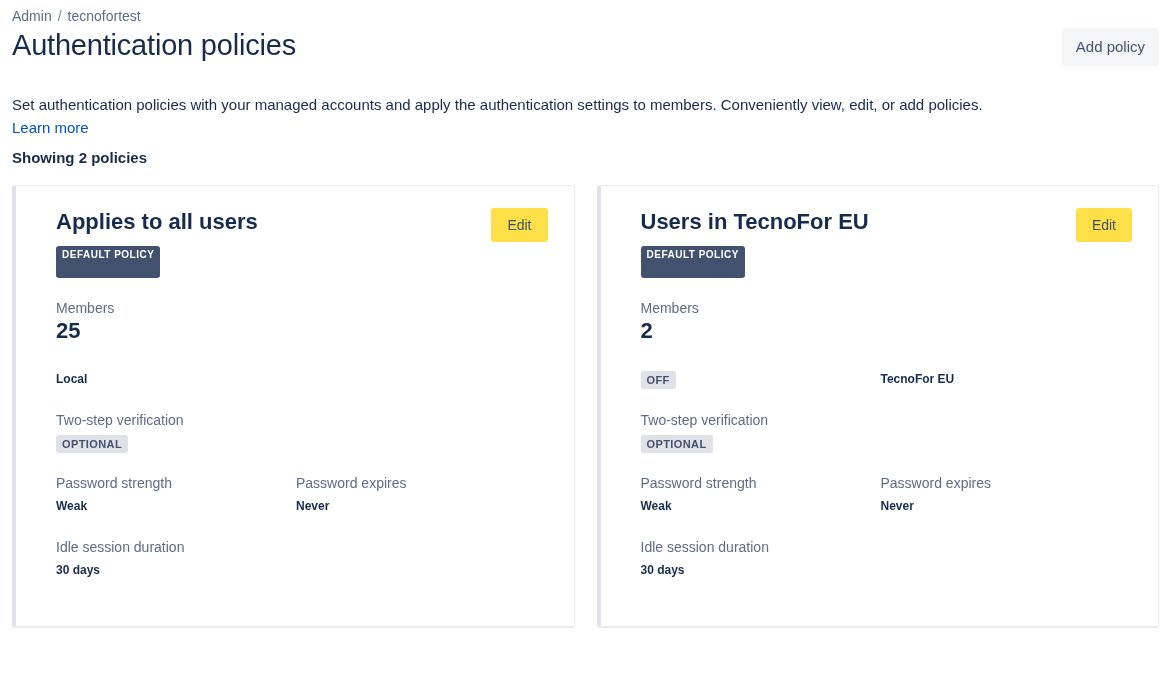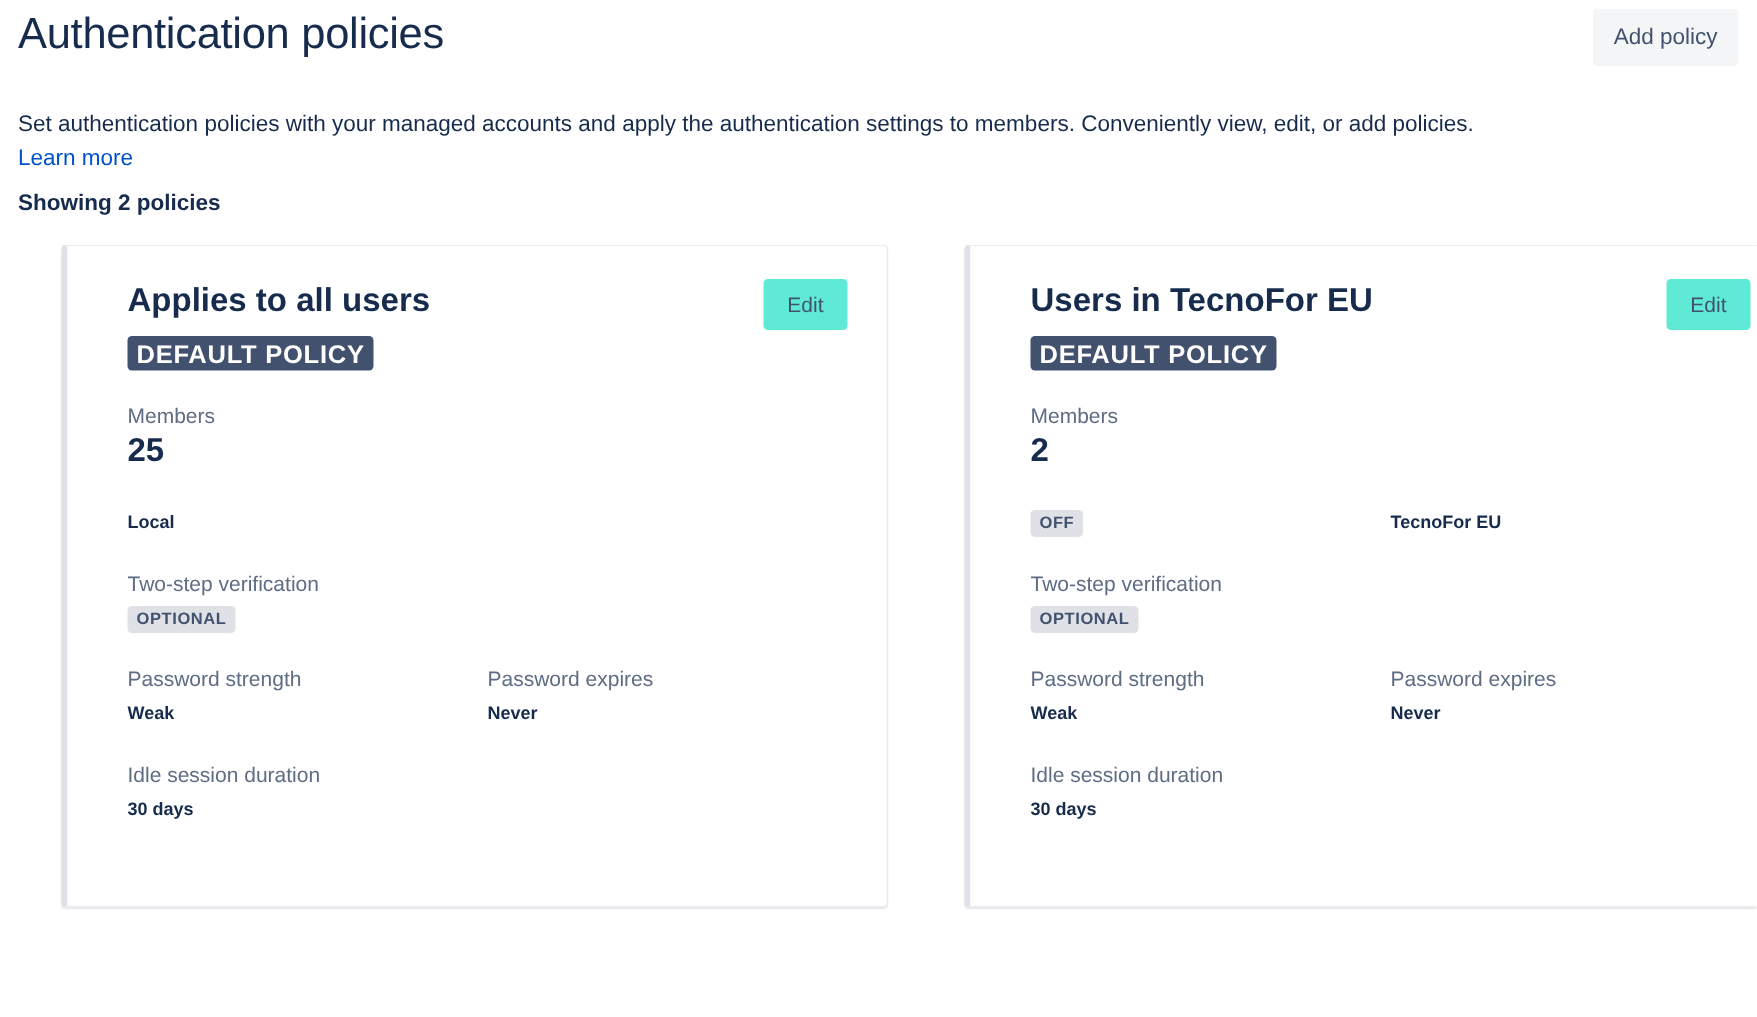--- a/index.html
+++ b/index.html
@@ -95,54 +95,53 @@
   }
   .card {
     width: 563px;
     background: #ffffff;
     border: 1px solid #ebecf0;
     border-left: 4px solid #dfe1e6;
     border-radius: 3px;
     padding: 22px 26px 26px 40px;
     min-height: 442px;
     box-shadow: 0 1px 1px rgba(9,30,66,0.10);
-    margin-left: 29px;
   }
   .card-header {
     display: flex;
     align-items: flex-start;
     justify-content: space-between;
   }
   .card-title {
     font-size: 22px;
     line-height: 28px;
     font-weight: bold;
     color: #172b4d;
     margin: 0;
   }
   .edit-btn {
-    background: #5eead4;
+    background: #fde047;
     border: none;
     border-radius: 3px;
     color: #42526e;
     font-size: 14px;
     font-family: "Liberation Sans", sans-serif;
     padding: 8px 16px;
     cursor: pointer;
     line-height: 18px;
   }
 
   .lozenge-default {
     display: inline-block;
     background: #42526e;
     color: #ffffff;
-    font-size: 17px;
+    font-size: 10px;
     font-weight: bold;
     letter-spacing: 0.5px;
-    padding: 3px 6px 0 6px;
+    padding: 3px 6px 18px 6px;
     border-radius: 3px;
     margin-top: 10px;
     text-transform: uppercase;
   }
 
   .field-group {
     margin-top: 21px;
   }
   .field-row {
     display: flex;
@@ -179,20 +178,25 @@
     border-radius: 3px;
     margin-top: 6px;
     text-transform: uppercase;
   }
 </style>
 </head>
 <body>
 
 <div class="page">
 
+  <div class="breadcrumb">
+    <a class="crumb-link">Admin</a>
+    <span class="crumb-sep">/</span>
+    <span class="crumb-current">tecnofortest</span>
+  </div>
 
   <div class="title-row">
     <h1 class="page-title">Authentication policies</h1>
     <button class="add-policy-btn">Add policy</button>
   </div>
 
   <div class="description">
     <span>Set authentication policies with your managed accounts and apply the authentication settings to members. Conveniently view, edit, or add policies.</span>
   </div>
   <a class="learn-more">Learn more</a>

